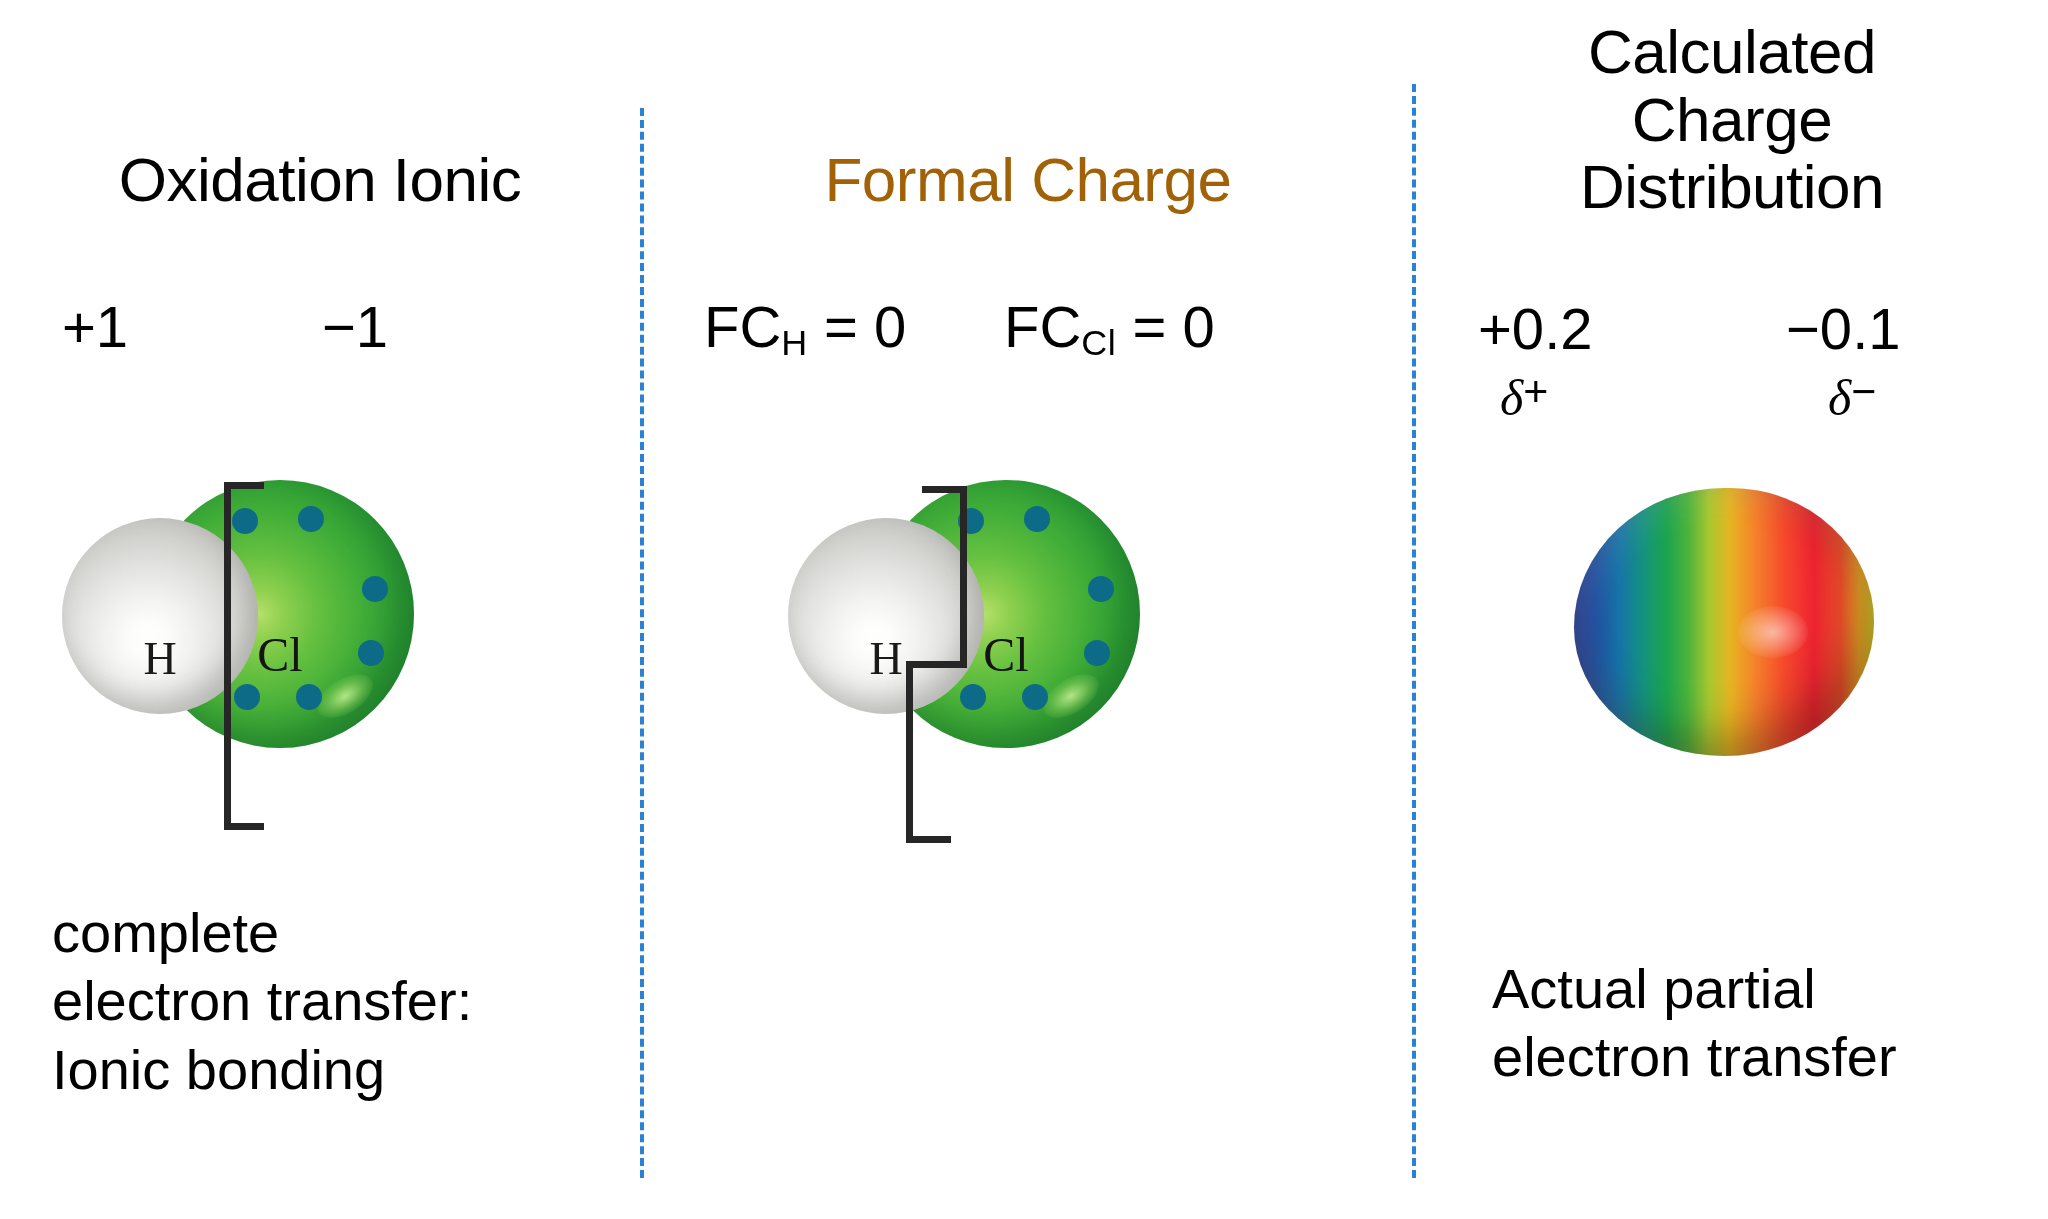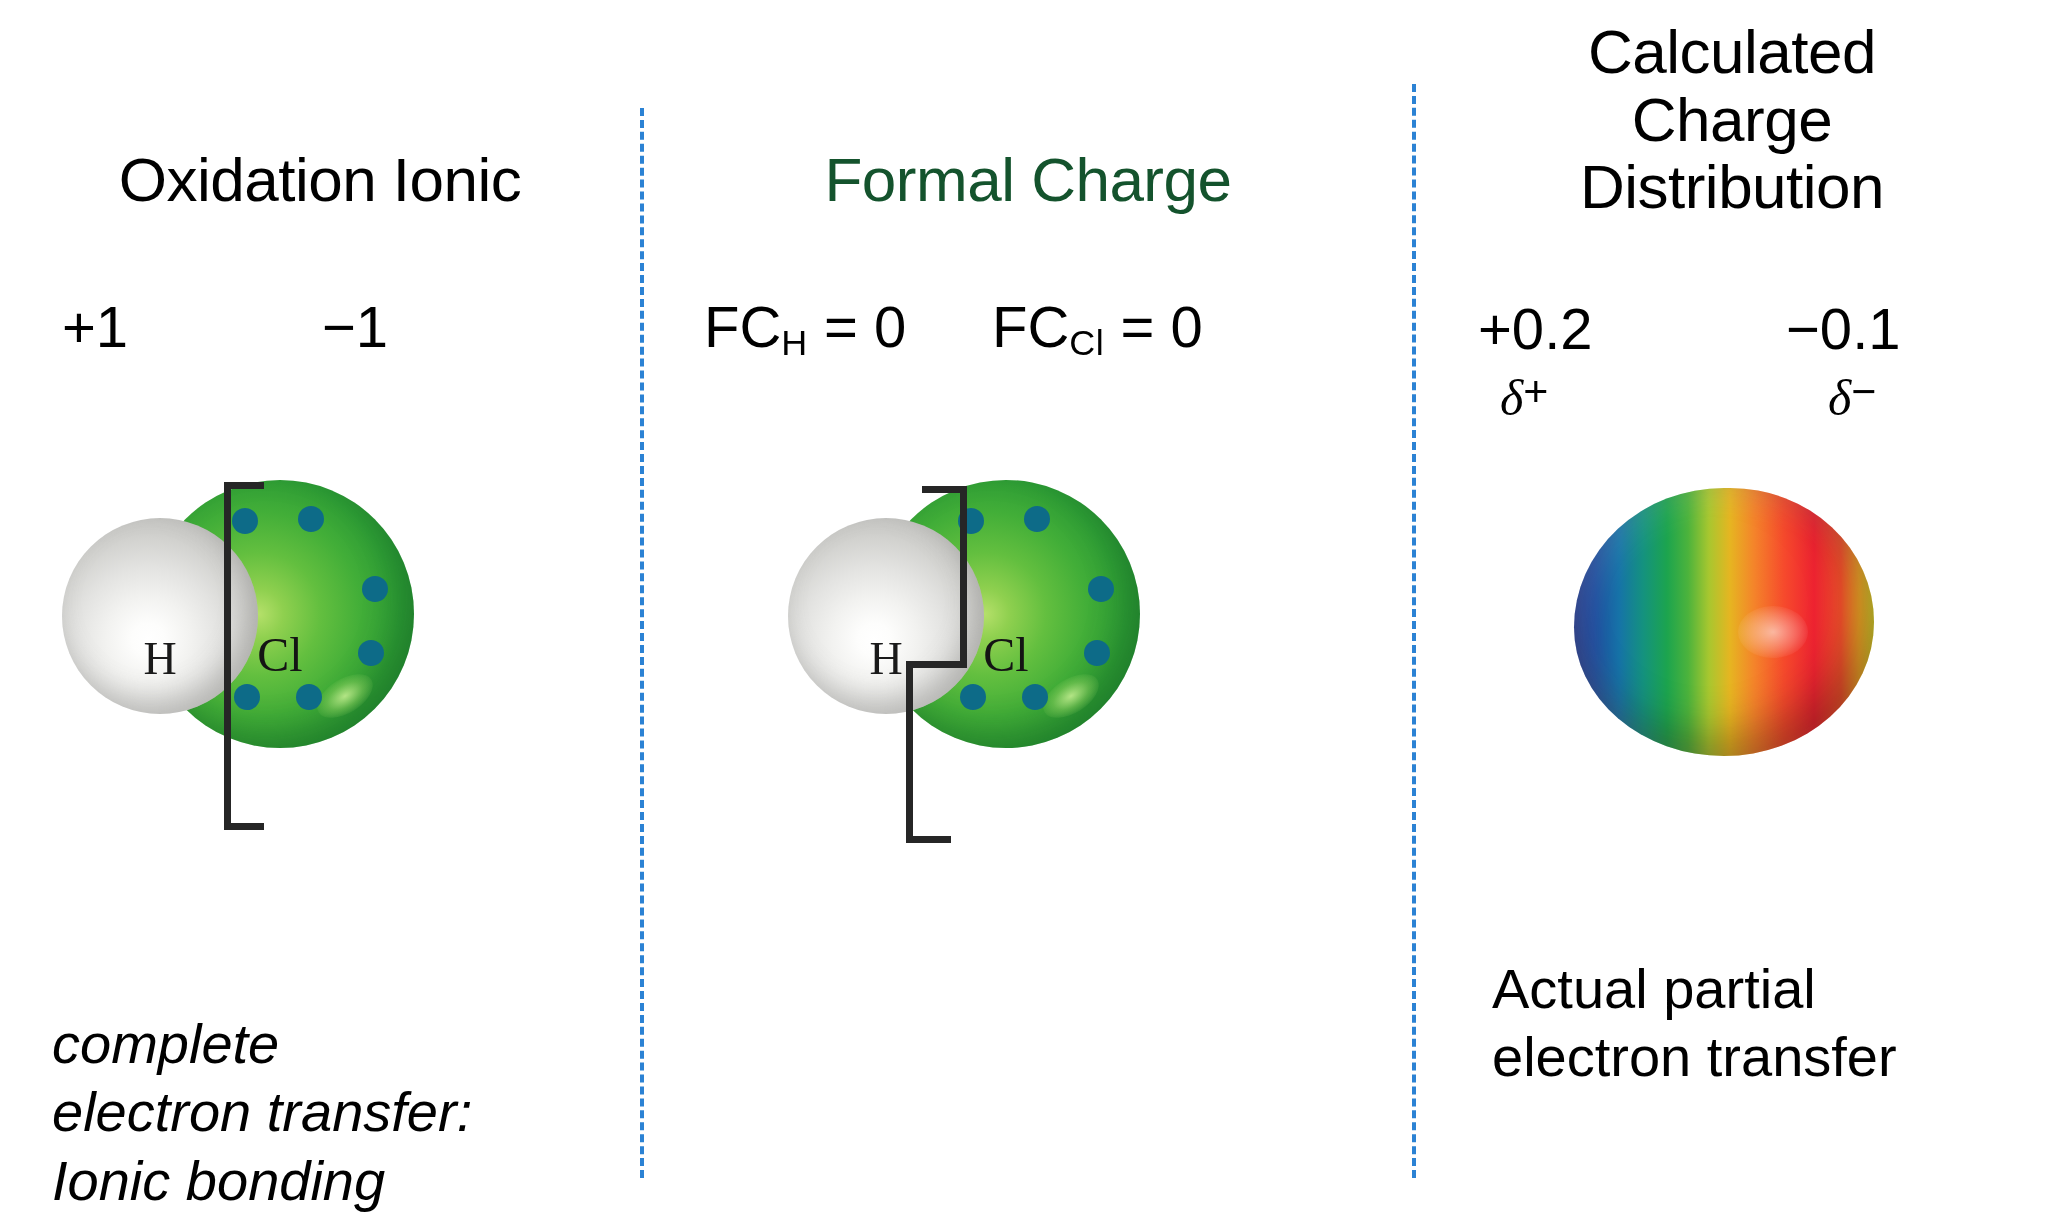--- a/index.html
+++ b/index.html
@@ -42,21 +42,21 @@
   .col-header {
     position: absolute;
     width: 100%;
     text-align: center;
     font-size: 62px;
     line-height: 1.09;
     letter-spacing: -0.5px;
     white-space: pre-line;
   }
   .header-1 { top: 146px; }
-  .header-2 { top: 146px; color: #14532d; }
+  .header-2 { top: 146px; color: #a16207; }
   .header-3 { top: 18px; }
 
   
   .charge-row {
     position: absolute;
     width: 100%;
     font-size: 58px;
     line-height: 1;
   }
   .charge-left, .charge-right {
@@ -70,21 +70,21 @@
   }
 
   
   .c1-charges { top: 298px; }
   .c1-charges .charge-left  { left: 62px; }
   .c1-charges .charge-right { left: 322px; }
 
   
   .c2-charges { top: 298px; }
   .c2-charges .charge-left  { left: 60px; }
-  .c2-charges .charge-right { left: 348px; }
+  .c2-charges .charge-right { left: 360px; }
 
   
   .c3-charges { top: 300px; }
   .c3-charges .charge-left  { left: 62px; }
   .c3-charges .charge-right { left: 370px; }
 
   
   .delta-row {
     position: absolute;
     top: 370px;
@@ -219,21 +219,21 @@
                 rgba(255,255,255,0.22) 48%, rgba(255,255,255,0) 78%);
   }
 
   
   .caption {
     position: absolute;
     font-size: 56px;
     line-height: 1.22;
     white-space: pre-line;
   }
-  .caption-1 { top: 1010px; left: 52px;  width: 560px; font-style: italic; }
+  .caption-1 { top: 899px; left: 52px;  width: 560px; }
   .caption-2 { top: 955px; left: 58px;  width: 700px; color: #fb0007; }
   .caption-3 { top: 955px; left: 76px;  width: 560px; }
 </style>
 </head>
 <body>
 
 <div id="page">
 
   <div class="divider divider-1"></div>
   <div class="divider divider-2"></div>

